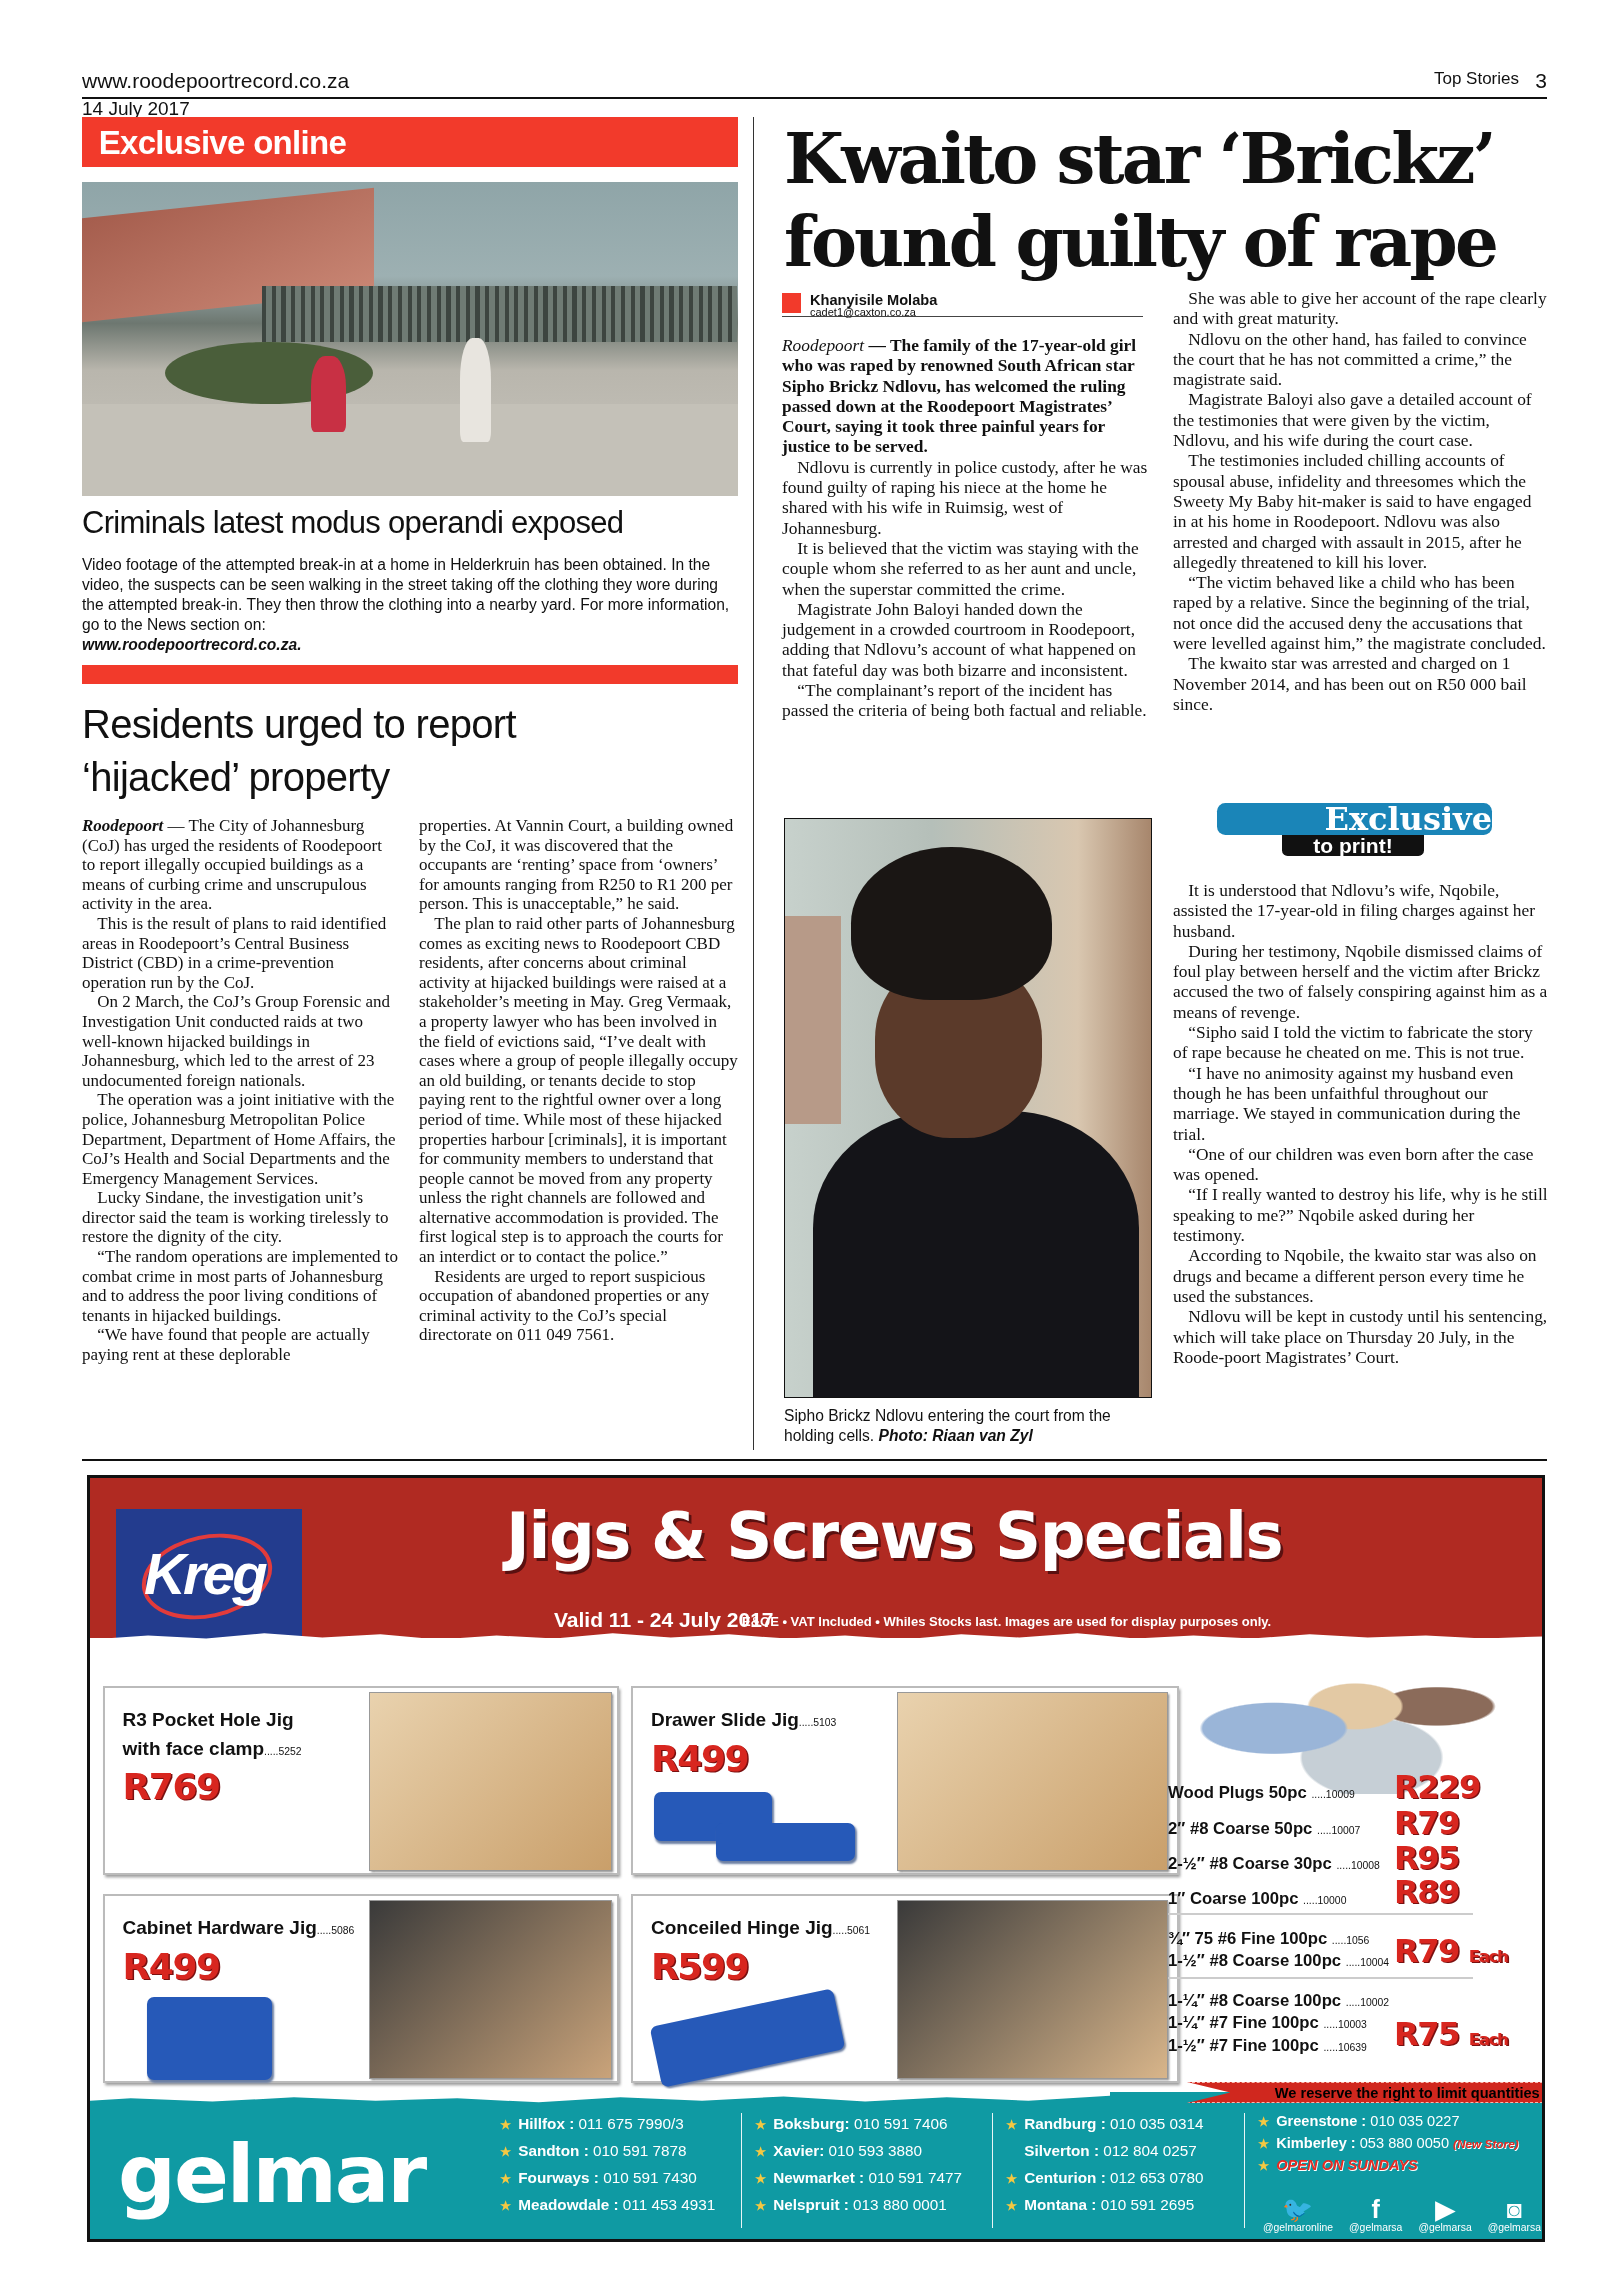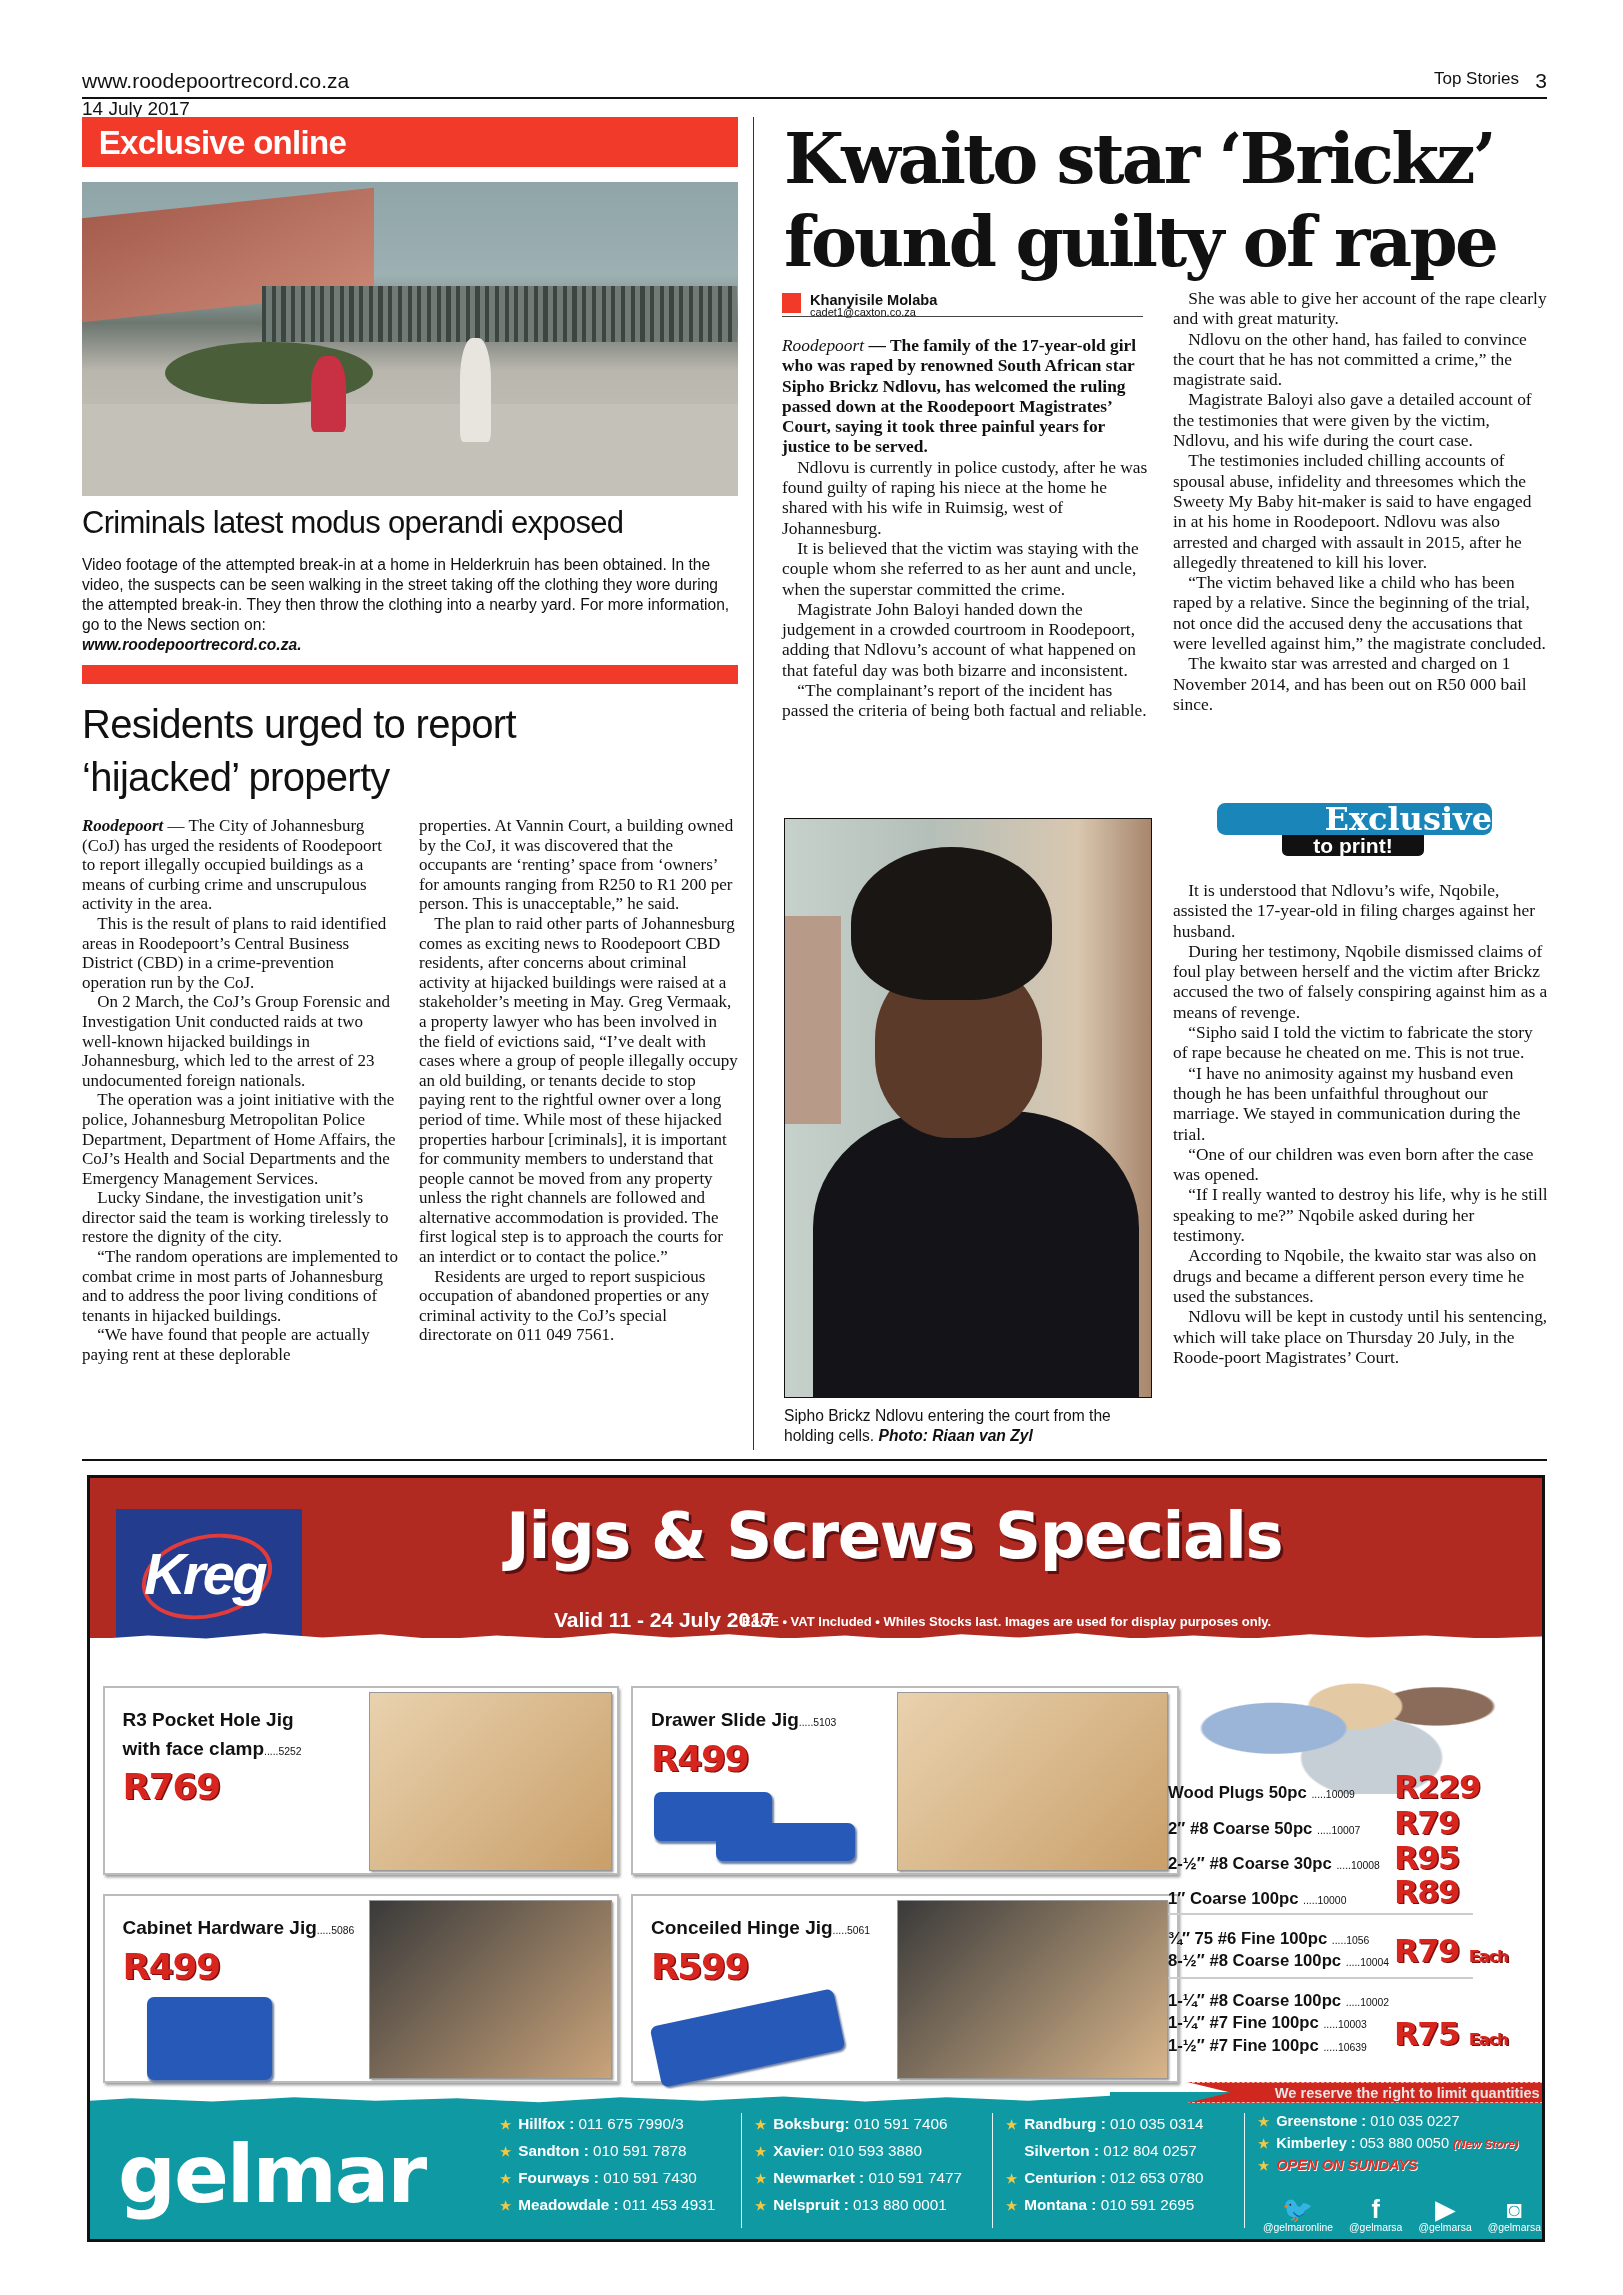--- a/index.html
+++ b/index.html
@@ -69,21 +69,21 @@
   .card .price { position:absolute; left:18px; font-size:36px; }
   .prodimg { position:absolute; background: linear-gradient(135deg,#e9d2ae,#c99f6a); border:1.4px solid #999; box-shadow: 2.1px 2.1px 2.1px #888; overflow:hidden; }
   .jig { position:absolute; background:#2659b8; border-radius:7px; box-shadow: 1.4px 2.1px 2.1px #6c7fa3; }
   .screwimg { position:absolute; left:1086px; top:170px; width:326px; height:146px; background: radial-gradient(ellipse at 30% 55%, #9ab5d8 0 22%, transparent 23%), radial-gradient(ellipse at 55% 40%, #e3c9a4 0 18%, transparent 19%), radial-gradient(ellipse at 80% 40%, #8b6b5a 0 15%, transparent 16%), radial-gradient(ellipse at 60% 75%, #c6cfd6 0 25%, transparent 26%); }
   .screwlist { position:absolute; left:1078px; top:305px; width:375px; font-family:"Liberation Sans",sans-serif; }
   .sl-row { position:absolute; left:0; font-weight:bold; font-size:16.7px; white-space:nowrap; }
   .sl-row small { font-size:10.4px; font-weight:normal; }
   .sl-price { position:absolute; font-size:32px; }
   .sl-each { font-size:16.7px; }
   .sl-sep { position:absolute; left:0; width:305px; height:2.1px; background:#ccc; }
-  .ribbon { position:absolute; left:1097px; top:604px; width:361px; height:21px; background:#d0271e; color:#e5e5e5; font-family:"Liberation Sans",sans-serif; font-weight:bold; font-size:14.6px; line-height:21px; text-align:right; padding-right:8.3px; border-top:1.4px dashed #f9b9b0; border-bottom:1.4px dashed #f9b9b0; clip-path: polygon(0 0,100% 0,100% 100%,0 100%,12% 50%); }
+  .ribbon { position:absolute; left:1097px; top:604px; width:361px; height:21px; background:#d0271e; color:#000000; font-family:"Liberation Sans",sans-serif; font-weight:bold; font-size:14.6px; line-height:21px; text-align:right; padding-right:8.3px; border-top:1.4px dashed #f9b9b0; border-bottom:1.4px dashed #f9b9b0; clip-path: polygon(0 0,100% 0,100% 100%,0 100%,12% 50%); }
   .gelmar-bar { position:absolute; left:0; top:614px; width:100%; height:153px; background:#0f9aa3; }
   .gelmar-tear { position:absolute; left:0; top:611px; width:1020px; height:16.7px; background:#fff; clip-path: polygon(0 0,100% 0,100% 40%,92% 70%,84% 50%,76% 75%,68% 45%,60% 70%,52% 50%,44% 80%,36% 55%,28% 70%,20% 50%,12% 75%,4% 55%,0 70%); }
   .gelmar-logo { position:absolute; left:28px; top:649px; color:#fff; font-family:"DejaVu Sans",sans-serif; font-weight:bold; font-size:81px; letter-spacing:-2.1px; }
   .branches { position:absolute; top:632px; font-family:"Liberation Sans",sans-serif; font-weight:bold; color:#fff; font-size:15.3px; }
   .branch { height:27px; line-height:27px; white-space:nowrap; }
   .branch .star { color:#f5c842; margin-right:7px; font-size:12.5px; }
   .branch .star.hidden { visibility:hidden; }
   .branch .ph { font-weight:normal; }
   .bsep { position:absolute; top:635px; width:1.4px; height:115px; background:#e8f5f6; }
   .newstore { color:#e52b23; font-style:italic; font-size:11.8px; text-shadow: 0.7px 0.7px 0 #fff; }
@@ -231,21 +231,21 @@
     <div class="sl-row" style="top:0"><span>Wood Plugs 50pc</span> <small>.....10009</small></div>
     <div class="sl-price price" style="left:226px;top:-15.3px">R229</div>
     <div class="sl-row" style="top:36px"><span>2″ #8 Coarse 50pc</span> <small>.....10007</small></div>
     <div class="sl-price price" style="left:226px;top:21px">R79</div>
     <div class="sl-row" style="top:71px"><span>2-½″ #8 Coarse 30pc</span> <small>.....10008</small></div>
     <div class="sl-price price" style="left:226px;top:56px">R95</div>
     <div class="sl-row" style="top:106px"><span>1″ Coarse 100pc</span> <small>.....10000</small></div>
     <div class="sl-price price" style="left:226px;top:90px">R89</div>
     <div class="sl-sep" style="top:130px"></div>
     <div class="sl-row" style="top:146px"><span>¾″ 75 #6 Fine 100pc</span> <small>.....1056</small></div>
-    <div class="sl-row" style="top:168px"><span>8-½″ #8 Coarse 100pc</span> <small>.....10004</small></div>
+    <div class="sl-row" style="top:168px"><span>1-½″ #8 Coarse 100pc</span> <small>.....10004</small></div>
     <div class="sl-price price" style="left:226px;top:149px"><span>R79</span> <span class="sl-each">Each</span></div>
     <div class="sl-sep" style="top:194px"></div>
     <div class="sl-row" style="top:208px"><span>1-¼″ #8 Coarse 100pc</span> <small>.....10002</small></div>
     <div class="sl-row" style="top:230px"><span>1-¼″ #7 Fine 100pc</span> <small>.....10003</small></div>
     <div class="sl-row" style="top:253px"><span>1-½″ #7 Fine 100pc</span> <small>.....10639</small></div>
     <div class="sl-price price" style="left:226px;top:232px"><span>R75</span> <span class="sl-each">Each</span></div>
   </div>
 
   <div class="gelmar-bar"></div>
   <div class="gelmar-tear"></div>

